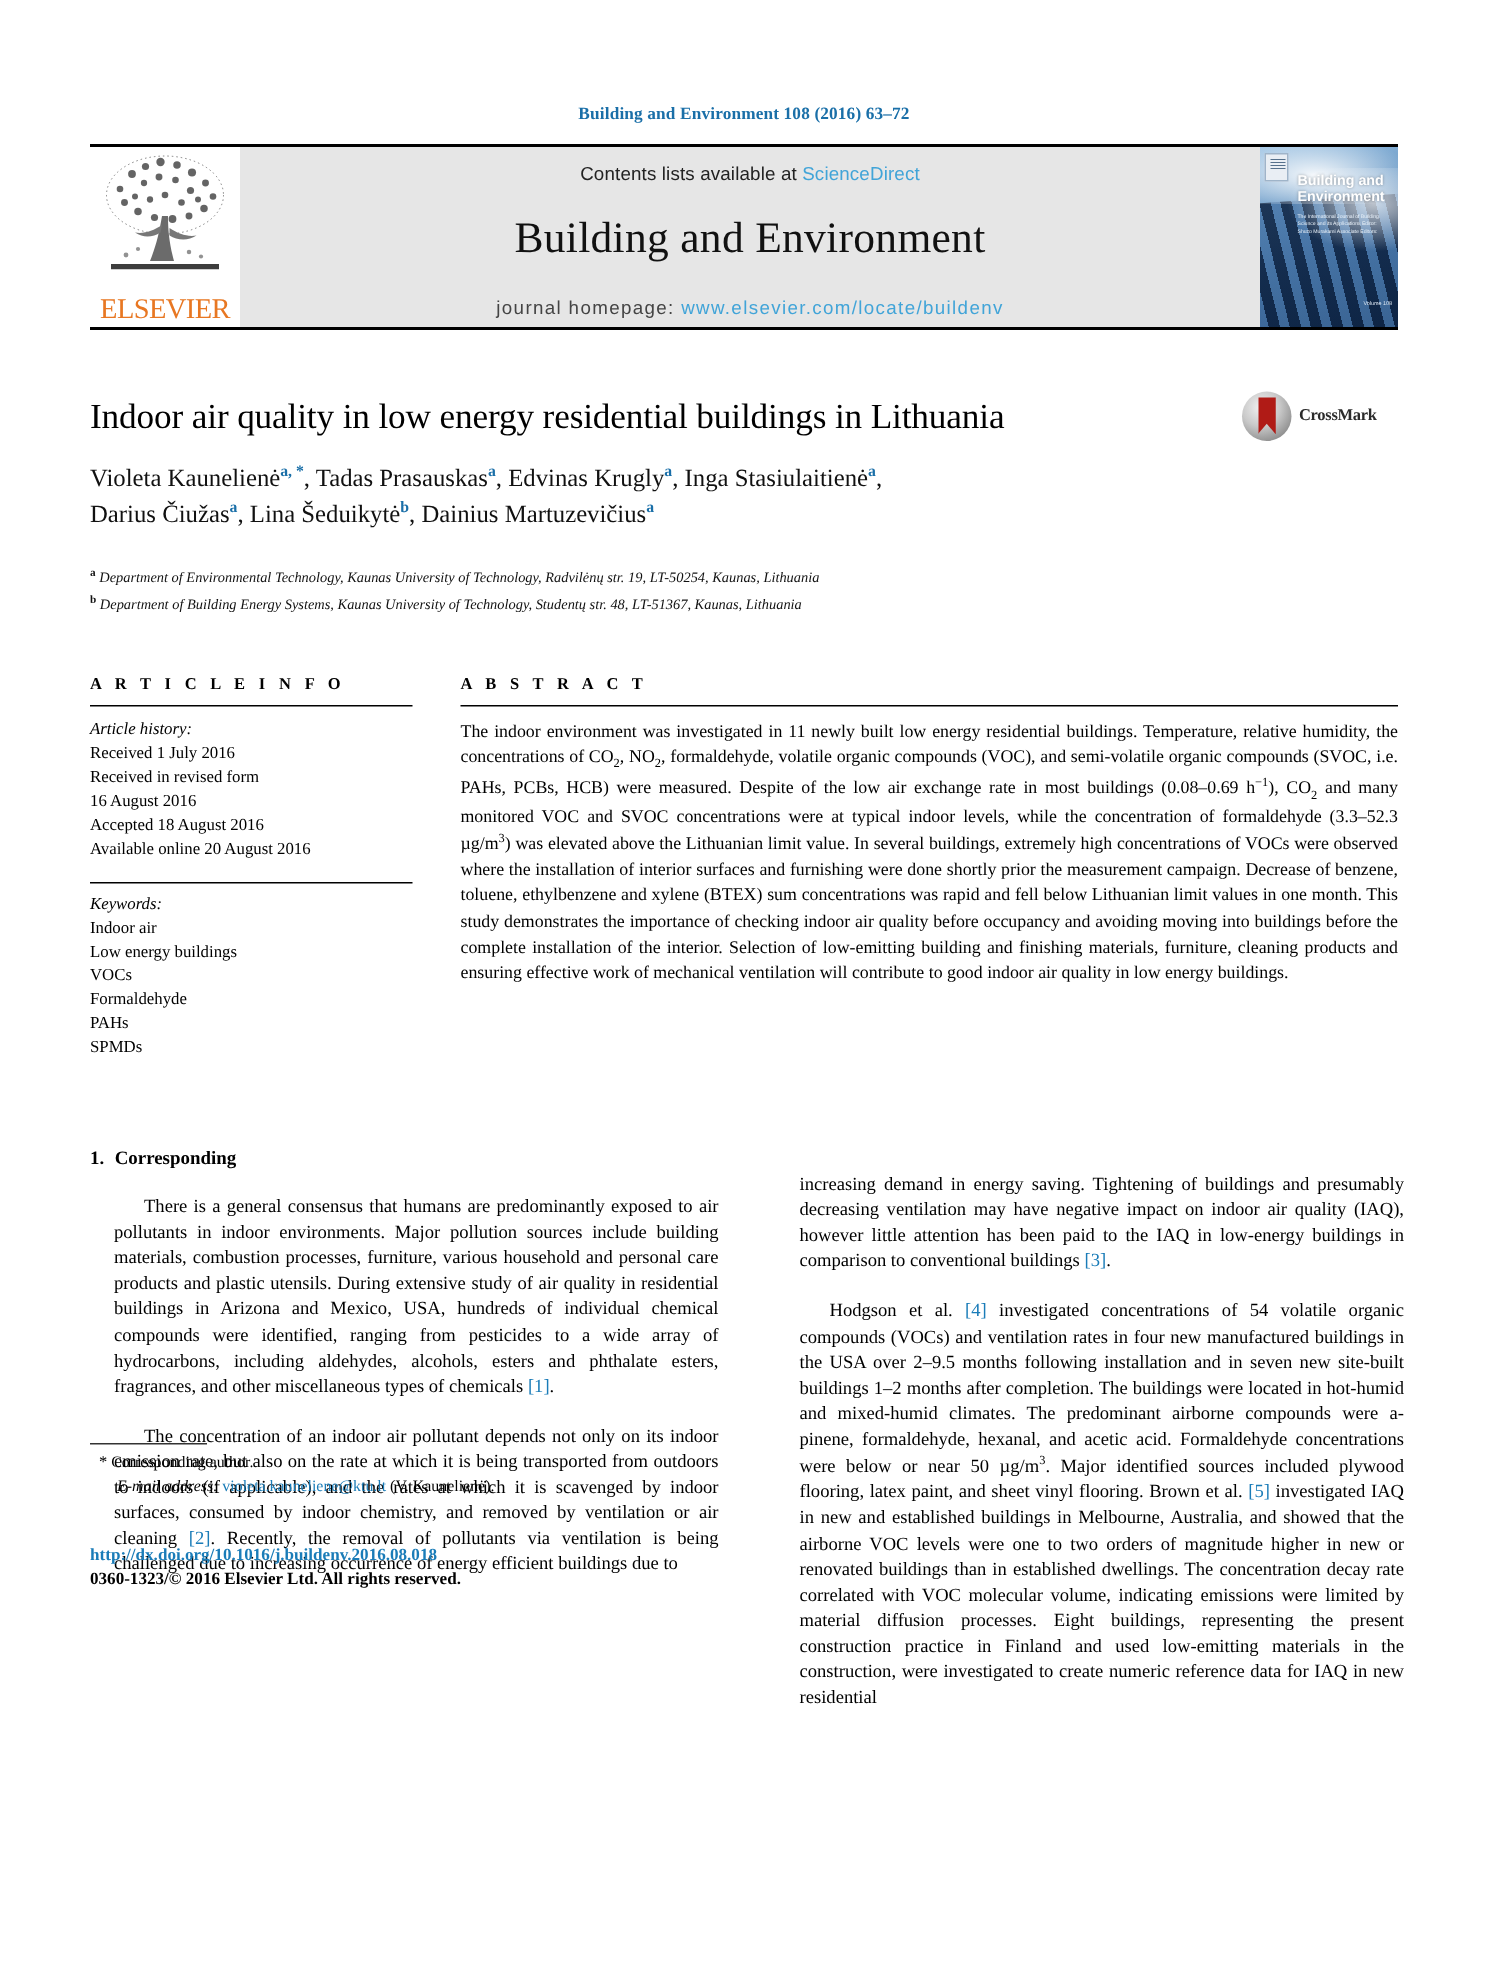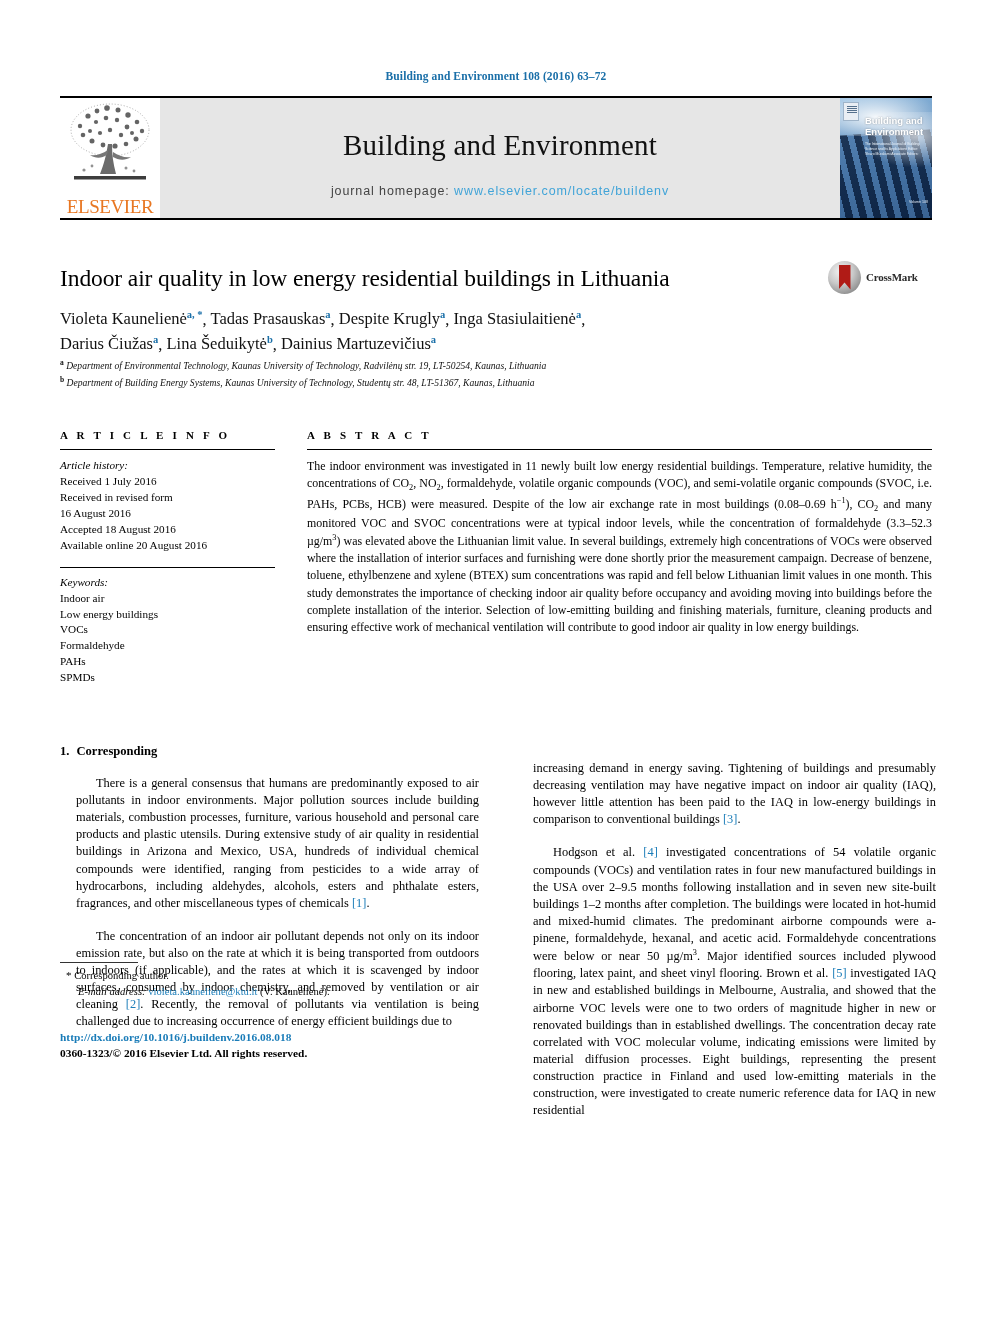--- a/index.html
+++ b/index.html
@@ -159,21 +159,21 @@
     color: #111;
     padding-right: 110px;
   }
   .aff-mark {
     font-size: 10.5px;
     vertical-align: super;
     color: #1a6fa8;
     font-weight: bold;
   }
   .affiliations {
-    margin-top: 0;
+    margin-top: 20px;
     font-family: "Liberation Serif", serif;
     font-style: italic;
     font-size: 9.6px;
     line-height: 1.55;
     color: #111;
   }
   .aff-sup { font-size: 7.5px; vertical-align: super; font-style: normal; font-weight:bold; }
 
   
   .crossmark {
@@ -348,20 +348,23 @@
               <circle cx="26" cy="66" r="1.4"></circle>
               <circle cx="60" cy="68" r="1.5"></circle>
             <circle cx="68" cy="71" r="1.4"></circle>
           </g>
         </g>
       </svg>
       <div class="elsevier-word">ELSEVIER</div>
     </div>
 
     <div class="banner-mid">
+      <div class="contents-line">
+        <span>Contents lists available at </span><span class="sd-link">ScienceDirect</span>
+      </div>
       <div class="journal-name">Building and Environment</div>
       <div class="homepage-line">
         <span class="homepage-label">journal homepage: </span><span class="hp-link">www.elsevier.com/locate/buildenv</span>
       </div>
     </div>
 
     <div class="banner-cover">
       <div class="cover-panel"></div>
       <div class="cover-cloud1"></div>
       <div class="cover-cloud2"></div>
@@ -381,21 +384,21 @@
     <div class="crossmark">
       <div class="cm-circle"></div>
       <div class="cm-text">CrossMark</div>
     </div>
 
     <h1 class="article-title">Indoor air quality in low energy residential buildings in Lithuania</h1>
 
     <div class="authors">
       <span><span>Violeta Kaunelienė</span><span class="aff-mark">a, *</span></span>,
       <span><span>Tadas Prasauskas</span><span class="aff-mark">a</span></span>,
-      <span><span>Despite Krugly</span><span class="aff-mark">a</span></span>,
+      <span><span>Edvinas Krugly</span><span class="aff-mark">a</span></span>,
       <span><span>Inga Stasiulaitienė</span><span class="aff-mark">a</span></span>,<br>
       <span><span>Darius Čiužas</span><span class="aff-mark">a</span></span>,
       <span><span>Lina Šeduikytė</span><span class="aff-mark">b</span></span>,
       <span><span>Dainius Martuzevičius</span><span class="aff-mark">a</span></span>
     </div>
 
     <div class="affiliations">
       <div><span class="aff-sup">a</span> <span>Department of Environmental Technology, Kaunas University of Technology, Radvilėnų str. 19, LT-50254, Kaunas, Lithuania</span></div>
       <div><span class="aff-sup">b</span> <span>Department of Building Energy Systems, Kaunas University of Technology, Studentų str. 48, LT-51367, Kaunas, Lithuania</span></div>
     </div>

